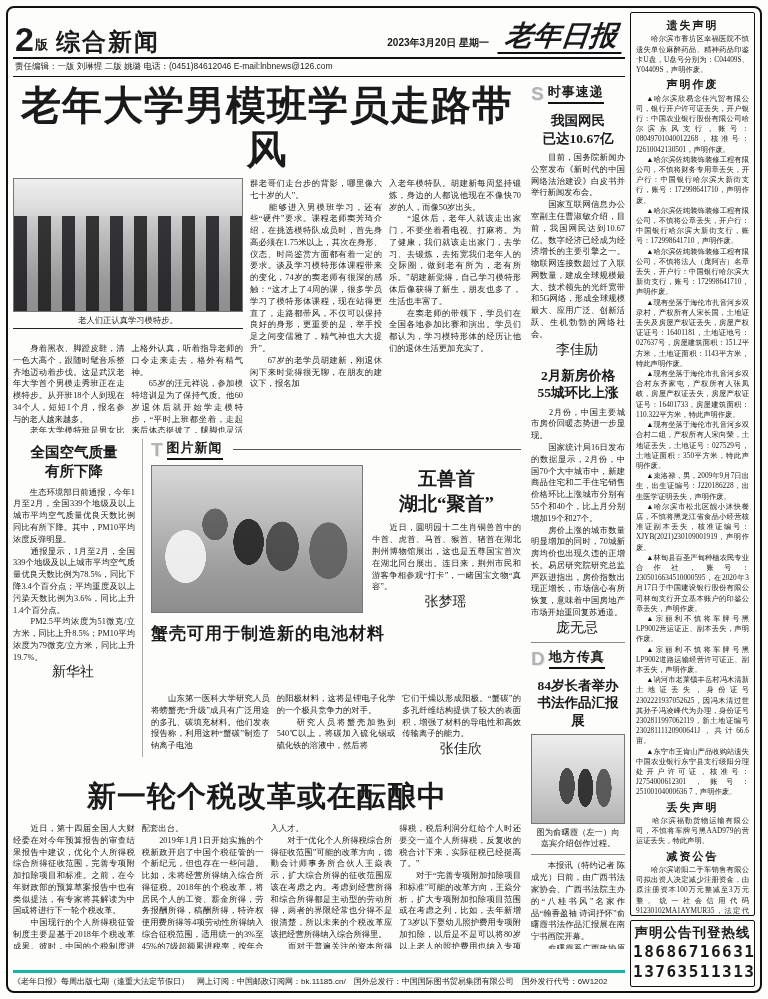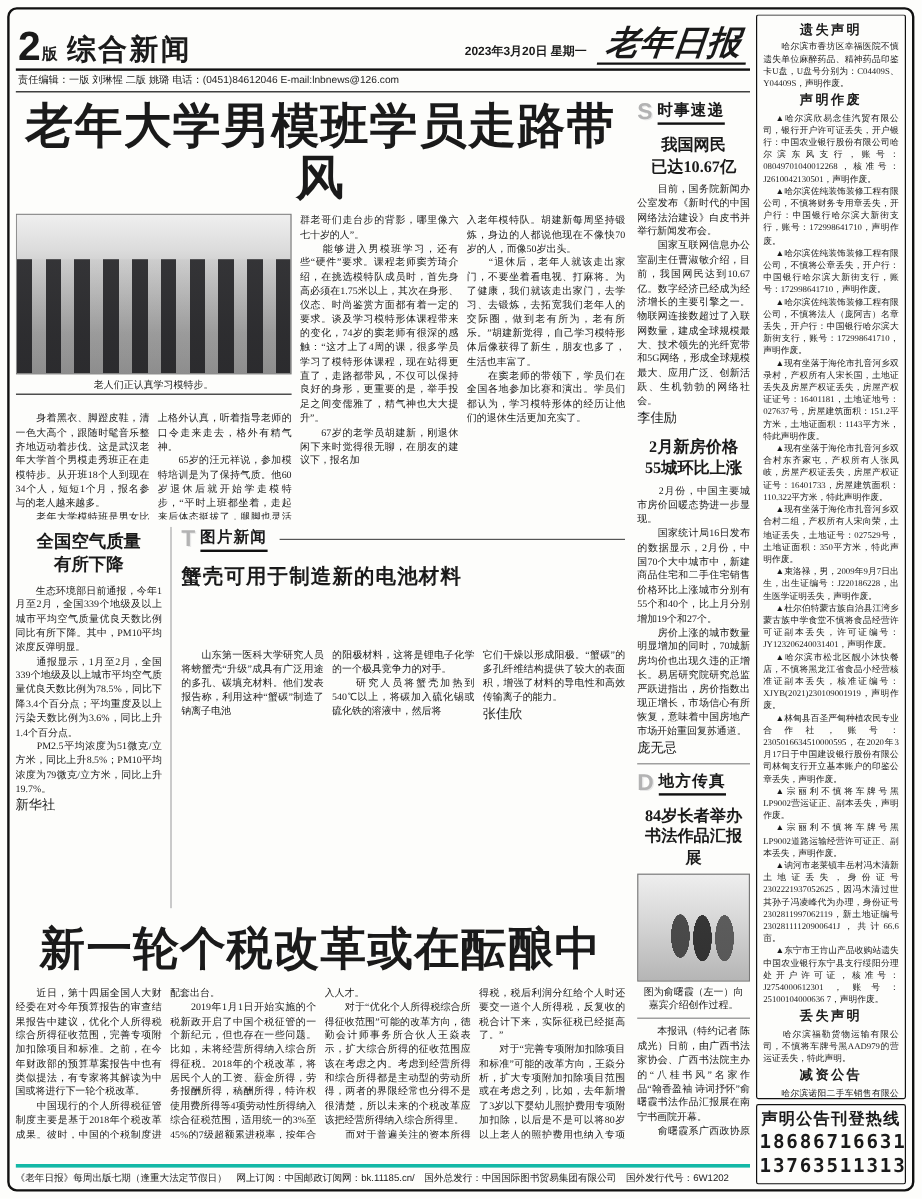--- a/index.html
+++ b/index.html
@@ -20,21 +20,21 @@
   .date-line { font-family:"Liberation Sans", sans-serif; font-size:10px; font-weight:700; padding-bottom:4px; }
   .brand { font-family:"DejaVu Serif", serif; font-style:italic; font-weight:900; font-size:28px; line-height:1; transform:skewX(-6deg); border-bottom:2px solid #111; padding:0 6px 2px 6px; }
   .editors-line { font-size:8.5px; font-family:"Liberation Sans", sans-serif; color:#222; padding:2px 2px 3px 2px; border-bottom:1px solid #111; }
 
   .body-row { flex:1; display:flex; gap:8px; overflow:hidden; padding-top:4px; }
   .main-col { width:508px; display:flex; flex-direction:column; overflow:hidden; }
   .brief-col { flex:1; overflow:hidden; padding-left:2px; }
 
   
   .bodytext { font-size:8.3px; line-height:1.42; text-align:justify; white-space:pre-line; }
-  .byline { font-size:11px; text-align:left; padding-right:2px; }
+  .byline { font-size:14px; text-align:center; padding-right:2px; }
   .caption { font-size:8.3px; text-align:center; white-space:pre-line; }
 
   
   .lead-headline { font-family:"Liberation Sans", sans-serif; font-weight:900; font-size:40px; letter-spacing:1px; text-align:center; line-height:1.1; margin:2px 0 7px 0; }
   .lead-body { display:flex; gap:7px; height:255px; overflow:hidden; }
   .lead-left { width:230px; flex:none; }
   .photo { border:1px solid #777; }
   .lead-photo { width:100%; height:134px;
     background:
       repeating-linear-gradient(90deg, rgba(30,30,33,.88) 0 13px, rgba(160,160,160,.12) 13px 24px),
@@ -68,21 +68,21 @@
   .pn-right { flex:1; overflow:hidden; }
   .pn-title { font-weight:900; font-size:19px; text-align:center; white-space:pre-line; line-height:1.3; margin:2px 0 6px 0; font-family:"Liberation Serif", serif; }
 
   .crab { margin-top:9px; }
   .crab-headline { font-family:"Liberation Sans", sans-serif; font-weight:900; font-size:17px; text-align:left; letter-spacing:1px; margin-bottom:5px; }
   .crab-cols { display:flex; gap:7px;margin-top:48px; }
   .crab-cols > div { flex:1; overflow:hidden; }
 
   
   .tax { margin-top:7px; flex:1; overflow:hidden; }
-  .tax-headline { font-family:"Liberation Sans", sans-serif; font-weight:900; font-size:38px; letter-spacing:1px; text-align:center; margin:1px 0 6px 0; }
+  .tax-headline { font-family:"Liberation Sans", sans-serif; font-weight:900; font-size:29px; letter-spacing:1px; text-align:center; margin:13px 0 6px 0; }
   .tax-cols { display:flex; gap:7px; overflow:hidden; }
   .tax-cols > div { flex:1; overflow:hidden; }
 
   
   .brief-col .col-title { font-size:13.5px; margin:8px 0 5px 0; }
   .brief-col .sec-hd { margin-top:2px; }
   .local-photo { width:100%; height:90px; margin:3px 0 3px 0;
     background:
       radial-gradient(ellipse 14% 34% at 38% 58%, rgba(50,50,50,.85) 0 60%, transparent 61%),
       radial-gradient(ellipse 14% 36% at 58% 60%, rgba(25,25,25,.85) 0 60%, transparent 61%),
@@ -159,20 +159,29 @@
 　　通报显示，1月至2月，全国339个地级及以上城市平均空气质量优良天数比例为78.5%，同比下降3.4个百分点；平均重度及以上污染天数比例为3.6%，同比上升1.4个百分点。
 　　PM2.5平均浓度为51微克/立方米，同比上升8.5%；PM10平均浓度为79微克/立方米，同比上升19.7%。</div>
               <div class="byline">新华社</div>
             </div>
 
             <div class="pn-zone">
               <div class="sec-hd">
                 <span class="sec-icon">T</span>
                 <span class="sec-label">图片新闻</span>
                 <span class="sec-line"></span>
+              </div>
+              <div class="pn-row">
+                <div class="photo pn-photo"></div>
+                <div class="pn-right">
+                  <h3 class="pn-title">五兽首
+湖北“聚首”</h3>
+                  <div class="bodytext">　　近日，圆明园十二生肖铜兽首中的牛首、虎首、马首、猴首、猪首在湖北荆州博物馆展出，这也是五尊国宝首次在湖北同台展出。连日来，荆州市民和游客争相参观“打卡”，一睹国宝文物“真容”。</div>
+                  <div class="byline">张梦瑶</div>
+                </div>
               </div>
 
               <div class="crab">
                 <h3 class="crab-headline">蟹壳可用于制造新的电池材料</h3>
                 <div class="crab-cols">
                   <div class="bodytext">　　山东第一医科大学研究人员将螃蟹壳“升级”成具有广泛用途的多孔、碳填充材料。他们发表报告称，利用这种“蟹碳”制造了钠离子电池</div>
                   <div class="bodytext">的阳极材料，这将是锂电子化学的一个极具竞争力的对手。
 　　研究人员将蟹壳加热到540℃以上，将碳加入硫化锡或硫化铁的溶液中，然后将</div>
                   <div>
                     <div class="bodytext">它们干燥以形成阳极。“蟹碳”的多孔纤维结构提供了较大的表面积，增强了材料的导电性和高效传输离子的能力。</div>
@@ -249,21 +258,20 @@
 
         <div class="ad-h">声明作废</div>
         <p class="ad-entry">▲哈尔滨欣易念佳汽贸有限公司，银行开户许可证丢失，开户银行：中国农业银行股份有限公司哈尔滨东风支行，账号：08049701040012268，核准号：J2610042130501，声明作废。</p>
         <p class="ad-entry">▲哈尔滨佐纯装饰装修工程有限公司，不慎将财务专用章丢失，开户行：中国银行哈尔滨大新街支行，账号：172998641710，声明作废。</p>
         <p class="ad-entry">▲哈尔滨佐纯装饰装修工程有限公司，不慎将公章丢失，开户行：中国银行哈尔滨大新街支行，账号：172998641710，声明作废。</p>
         <p class="ad-entry">▲哈尔滨佐纯装饰装修工程有限公司，不慎将法人（庞阿吉）名章丢失，开户行：中国银行哈尔滨大新街支行，账号：172998641710，声明作废。</p>
         <p class="ad-entry">▲现有坐落于海伦市扎音河乡双录村，产权所有人宋长国，土地证丢失及房屋产权证丢失，房屋产权证证号：16401181，土地证地号：027637号，房屋建筑面积：151.2平方米，土地证面积：1143平方米，特此声明作废。</p>
         <p class="ad-entry">▲现有坐落于海伦市扎音河乡双合村东齐家屯，产权所有人张凤岐，房屋产权证丢失，房屋产权证证号：16401733，房屋建筑面积：110.322平方米，特此声明作废。</p>
         <p class="ad-entry">▲现有坐落于海伦市扎音河乡双合村二组，产权所有人宋向荣，土地证丢失，土地证号：027529号，土地证面积：350平方米，特此声明作废。</p>
         <p class="ad-entry">▲束洛禄，男，2009年9月7日出生，出生证编号：J220186228，出生医学证明丢失，声明作废。</p>
-        <p class="ad-entry">▲杜尔伯特蒙古族自治县江湾乡蒙古族中学食堂不慎将食品经营许可证副本丢失，许可证编号：JY123206240031401，声明作废。</p>
         <p class="ad-entry">▲哈尔滨市松北区靓小沐快餐店，不慎将黑龙江省食品小经营核准证副本丢失，核准证编号：XJYB(2021)230109001919，声明作废。</p>
         <p class="ad-entry">▲林甸县百圣严甸种植农民专业合作社，账号：2305016634510000595，在2020年3月17日于中国建设银行股份有限公司林甸支行开立基本账户的印鉴公章丢失，声明作废。</p>
         <p class="ad-entry">▲宗丽利不慎将车牌号黑LP9002营运证正、副本丢失，声明作废。</p>
         <p class="ad-entry">▲宗丽利不慎将车牌号黑LP9002道路运输经营许可证正、副本丢失，声明作废。</p>
         <p class="ad-entry">▲讷河市老莱镇丰岳村冯木清新土地证丢失，身份证号2302221937052625，因冯木清过世其孙子冯凌峰代为办理，身份证号2302811997062119，新土地证编号23028111120900641J，共计66.6亩。</p>
         <p class="ad-entry">▲东宁市王肯山产品收购站遗失中国农业银行东宁县支行绥阳分理处开户许可证，核准号：J2754000612301，账号：25100104000636 7，声明作废。</p>
 
         <div class="ad-h">丢失声明</div>
         <div class="ad-p">　　哈尔滨福勒货物运输有限公司，不慎将车牌号黑AAD979的营运证丢失，特此声明。</div>
 

